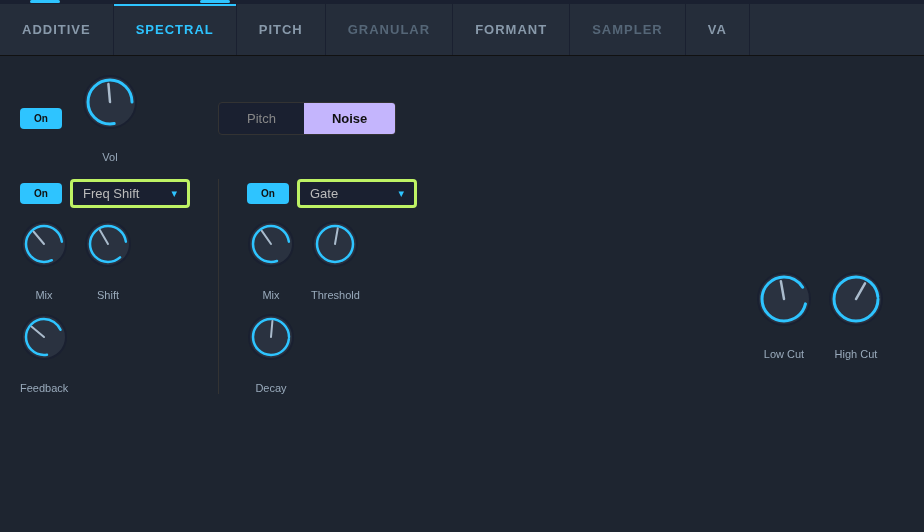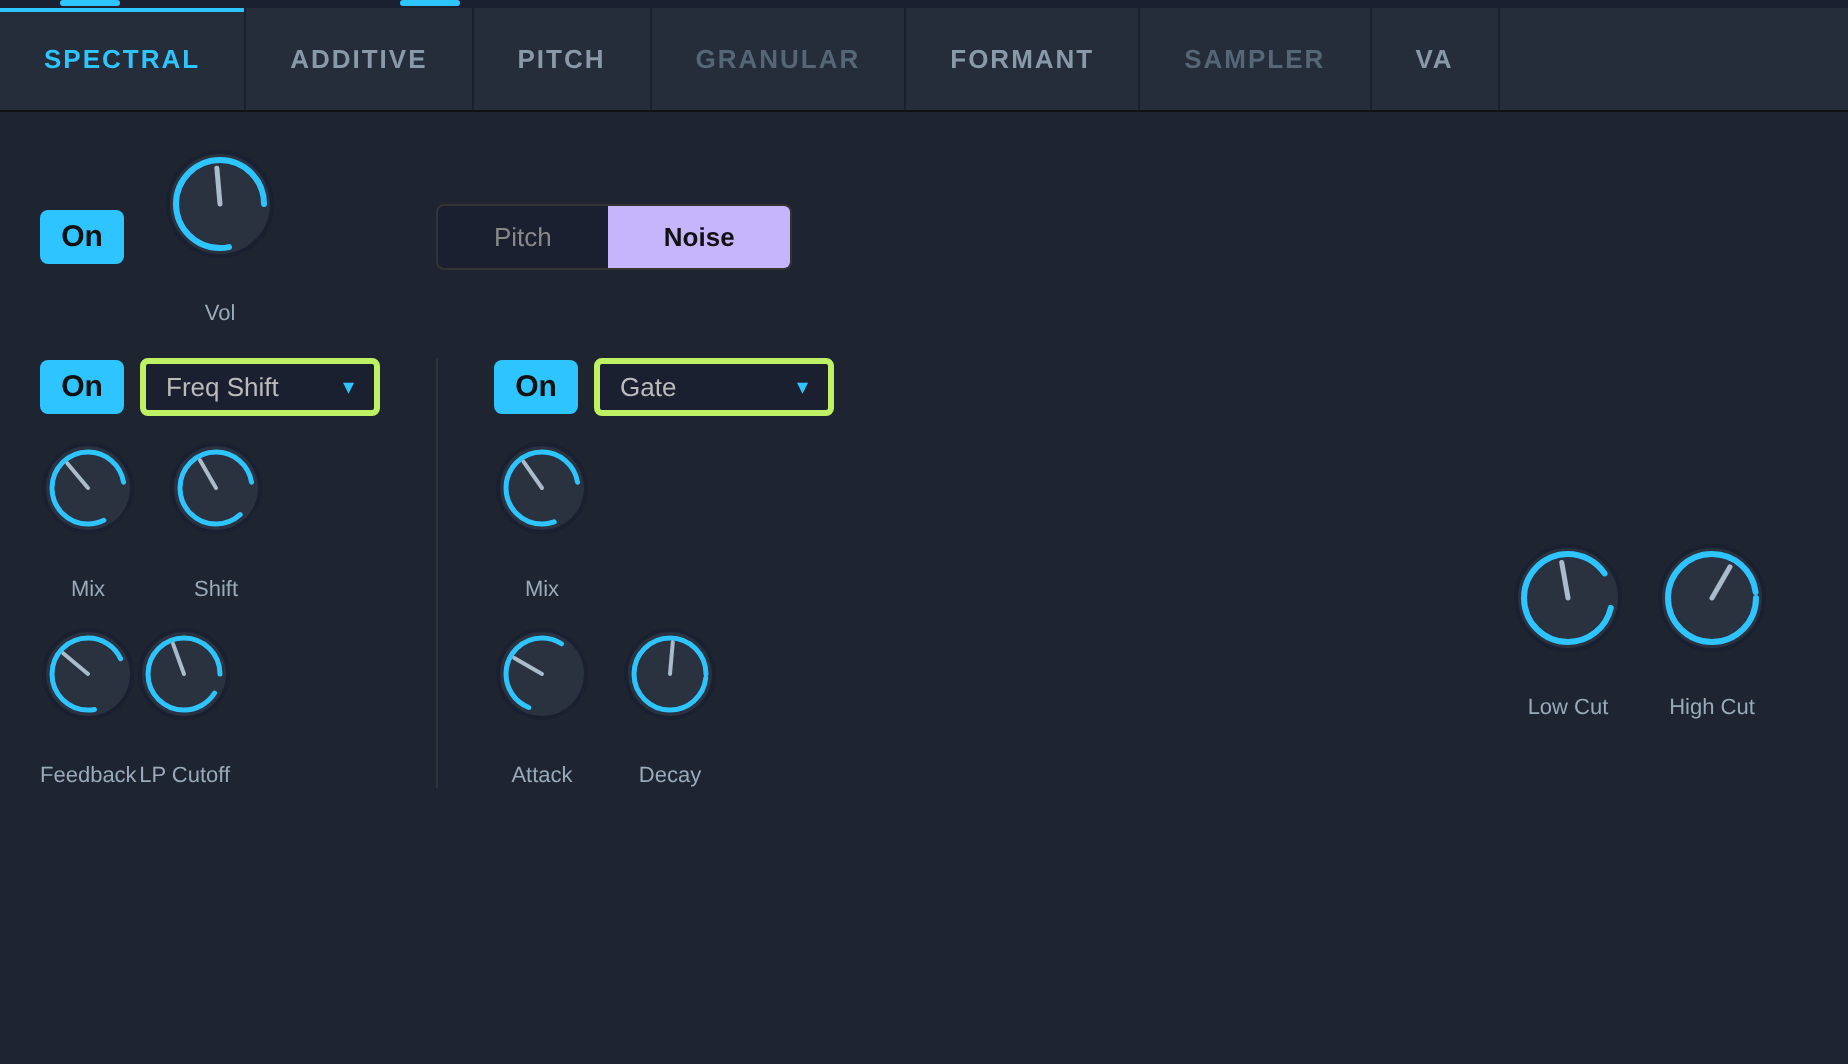--- a/index.html
+++ b/index.html
@@ -66,21 +66,21 @@
       align-items: center;
       gap: 20px;
       margin-bottom: 16px;
     }
 
     
     .toggle-on {
       background: #2ec4ff;
       color: #111;
       font-weight: 700;
-      font-size: 15px;
+      font-size: 10px;
       border: none;
       border-radius: 4px;
       padding: 5px 10px;
       cursor: pointer;
       min-width: 42px;
       text-align: center;
     }
 
     
     .dropdown-sel {
@@ -195,25 +195,25 @@
   </style>
 </head>
 <body>
 
 <div class="top-scroll-area">
   <div class="scroll-thumb" style="left:30px; width:30px;"></div>
   <div class="scroll-thumb" style="left:200px; width:30px;"></div>
 </div>
 
 <div class="tab-bar">
+  <div class="tab">
+    <span>ADDITIVE</span>
+  </div>
   <div class="tab active">
     <span>SPECTRAL</span>
-  </div>
-  <div class="tab">
-    <span>ADDITIVE</span>
   </div>
   <div class="tab">
     <span>PITCH</span>
   </div>
   <div class="tab inactive">
     <span>GRANULAR</span>
   </div>
   <div class="tab">
     <span>FORMANT</span>
   </div>
@@ -279,28 +279,20 @@
 
         <div class="knob-container">
           <svg class="knob-svg" width="48" height="48" viewBox="0 0 48 48">
             <circle cx="24" cy="24" r="22" fill="#2a3240" stroke="#1a2030" stroke-width="2"></circle>
             <circle cx="24" cy="24" r="18" fill="none" stroke="#2ec4ff" stroke-width="2.5" stroke-dasharray="80 200" stroke-dashoffset="-25" stroke-linecap="round"></circle>
             <line x1="24" y1="24" x2="24" y2="8" stroke="#aabbcc" stroke-width="2" stroke-linecap="round" transform="rotate(-50, 24, 24)"></line>
           </svg>
           <span class="knob-label">Feedback</span>
         </div>
 
-        <div class="knob-container">
-          <svg class="knob-svg" width="48" height="48" viewBox="0 0 48 48">
-            <circle cx="24" cy="24" r="22" fill="#2a3240" stroke="#1a2030" stroke-width="2"></circle>
-            <circle cx="24" cy="24" r="18" fill="none" stroke="#2ec4ff" stroke-width="2.5" stroke-dasharray="110 200" stroke-dashoffset="-10" stroke-linecap="round"></circle>
-            <line x1="24" y1="24" x2="24" y2="8" stroke="#aabbcc" stroke-width="2" stroke-linecap="round" transform="rotate(-20, 24, 24)"></line>
-          </svg>
-          <span class="knob-label">LP Cutoff</span>
-        </div>
       </div>
     </div>
 
     <div class="sep"></div>
 
     <div class="effect-group">
       <div class="effect-header">
         <button class="toggle-on">On</button>
         <div class="dropdown-sel">
           <span>Gate</span>
@@ -311,31 +303,31 @@
 
         <div class="knob-container">
           <svg class="knob-svg" width="48" height="48" viewBox="0 0 48 48">
             <circle cx="24" cy="24" r="22" fill="#2a3240" stroke="#1a2030" stroke-width="2"></circle>
             <circle cx="24" cy="24" r="18" fill="none" stroke="#2ec4ff" stroke-width="2.5" stroke-dasharray="88 200" stroke-dashoffset="-22" stroke-linecap="round"></circle>
             <line x1="24" y1="24" x2="24" y2="8" stroke="#aabbcc" stroke-width="2" stroke-linecap="round" transform="rotate(-35, 24, 24)"></line>
           </svg>
           <span class="knob-label">Mix</span>
         </div>
 
+        <div class="knob-container">
+          <svg class="knob-svg" width="48" height="48" viewBox="0 0 48 48">
+            <circle cx="24" cy="24" r="22" fill="#2a3240" stroke="#1a2030" stroke-width="2"></circle>
+            <circle cx="24" cy="24" r="18" fill="none" stroke="#2ec4ff" stroke-width="2.5" stroke-dasharray="130 200" stroke-dashoffset="0" stroke-linecap="round"></circle>
+            <line x1="24" y1="24" x2="24" y2="8" stroke="#aabbcc" stroke-width="2" stroke-linecap="round" transform="rotate(10, 24, 24)"></line>
+          </svg>
+          <span class="knob-label">Threshold</span>
+        </div>
       </div>
       <div style="display:flex; gap:16px;">
 
-        <div class="knob-container">
-          <svg class="knob-svg" width="48" height="48" viewBox="0 0 48 48">
-            <circle cx="24" cy="24" r="22" fill="#2a3240" stroke="#1a2030" stroke-width="2"></circle>
-            <circle cx="24" cy="24" r="18" fill="none" stroke="#2ec4ff" stroke-width="2.5" stroke-dasharray="60 200" stroke-dashoffset="-35" stroke-linecap="round"></circle>
-            <line x1="24" y1="24" x2="24" y2="8" stroke="#aabbcc" stroke-width="2" stroke-linecap="round" transform="rotate(-60, 24, 24)"></line>
-          </svg>
-          <span class="knob-label">Attack</span>
-        </div>
 
         <div class="knob-container">
           <svg class="knob-svg" width="48" height="48" viewBox="0 0 48 48">
             <circle cx="24" cy="24" r="22" fill="#2a3240" stroke="#1a2030" stroke-width="2"></circle>
             <circle cx="24" cy="24" r="18" fill="none" stroke="#2ec4ff" stroke-width="2.5" stroke-dasharray="128 200" stroke-dashoffset="-2" stroke-linecap="round"></circle>
             <line x1="24" y1="24" x2="24" y2="8" stroke="#aabbcc" stroke-width="2" stroke-linecap="round" transform="rotate(5, 24, 24)"></line>
           </svg>
           <span class="knob-label">Decay</span>
         </div>
       </div>

